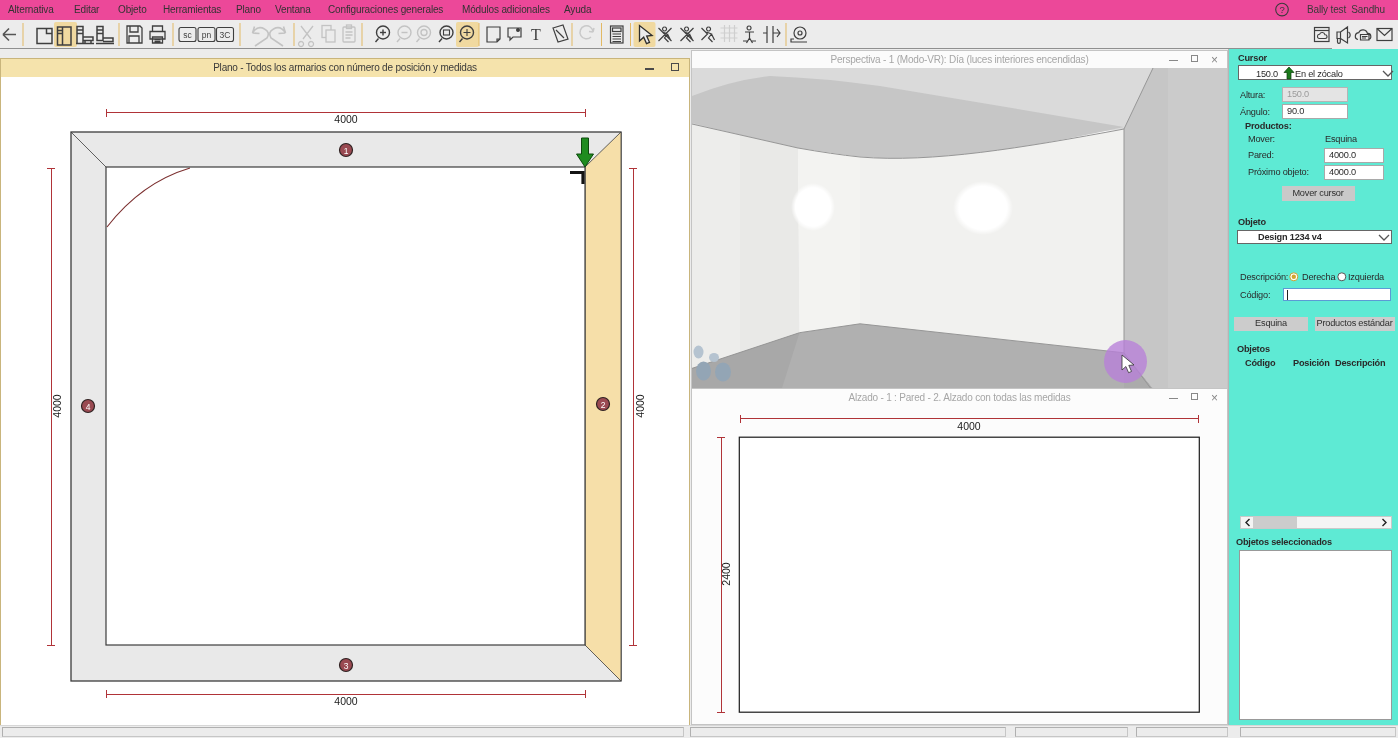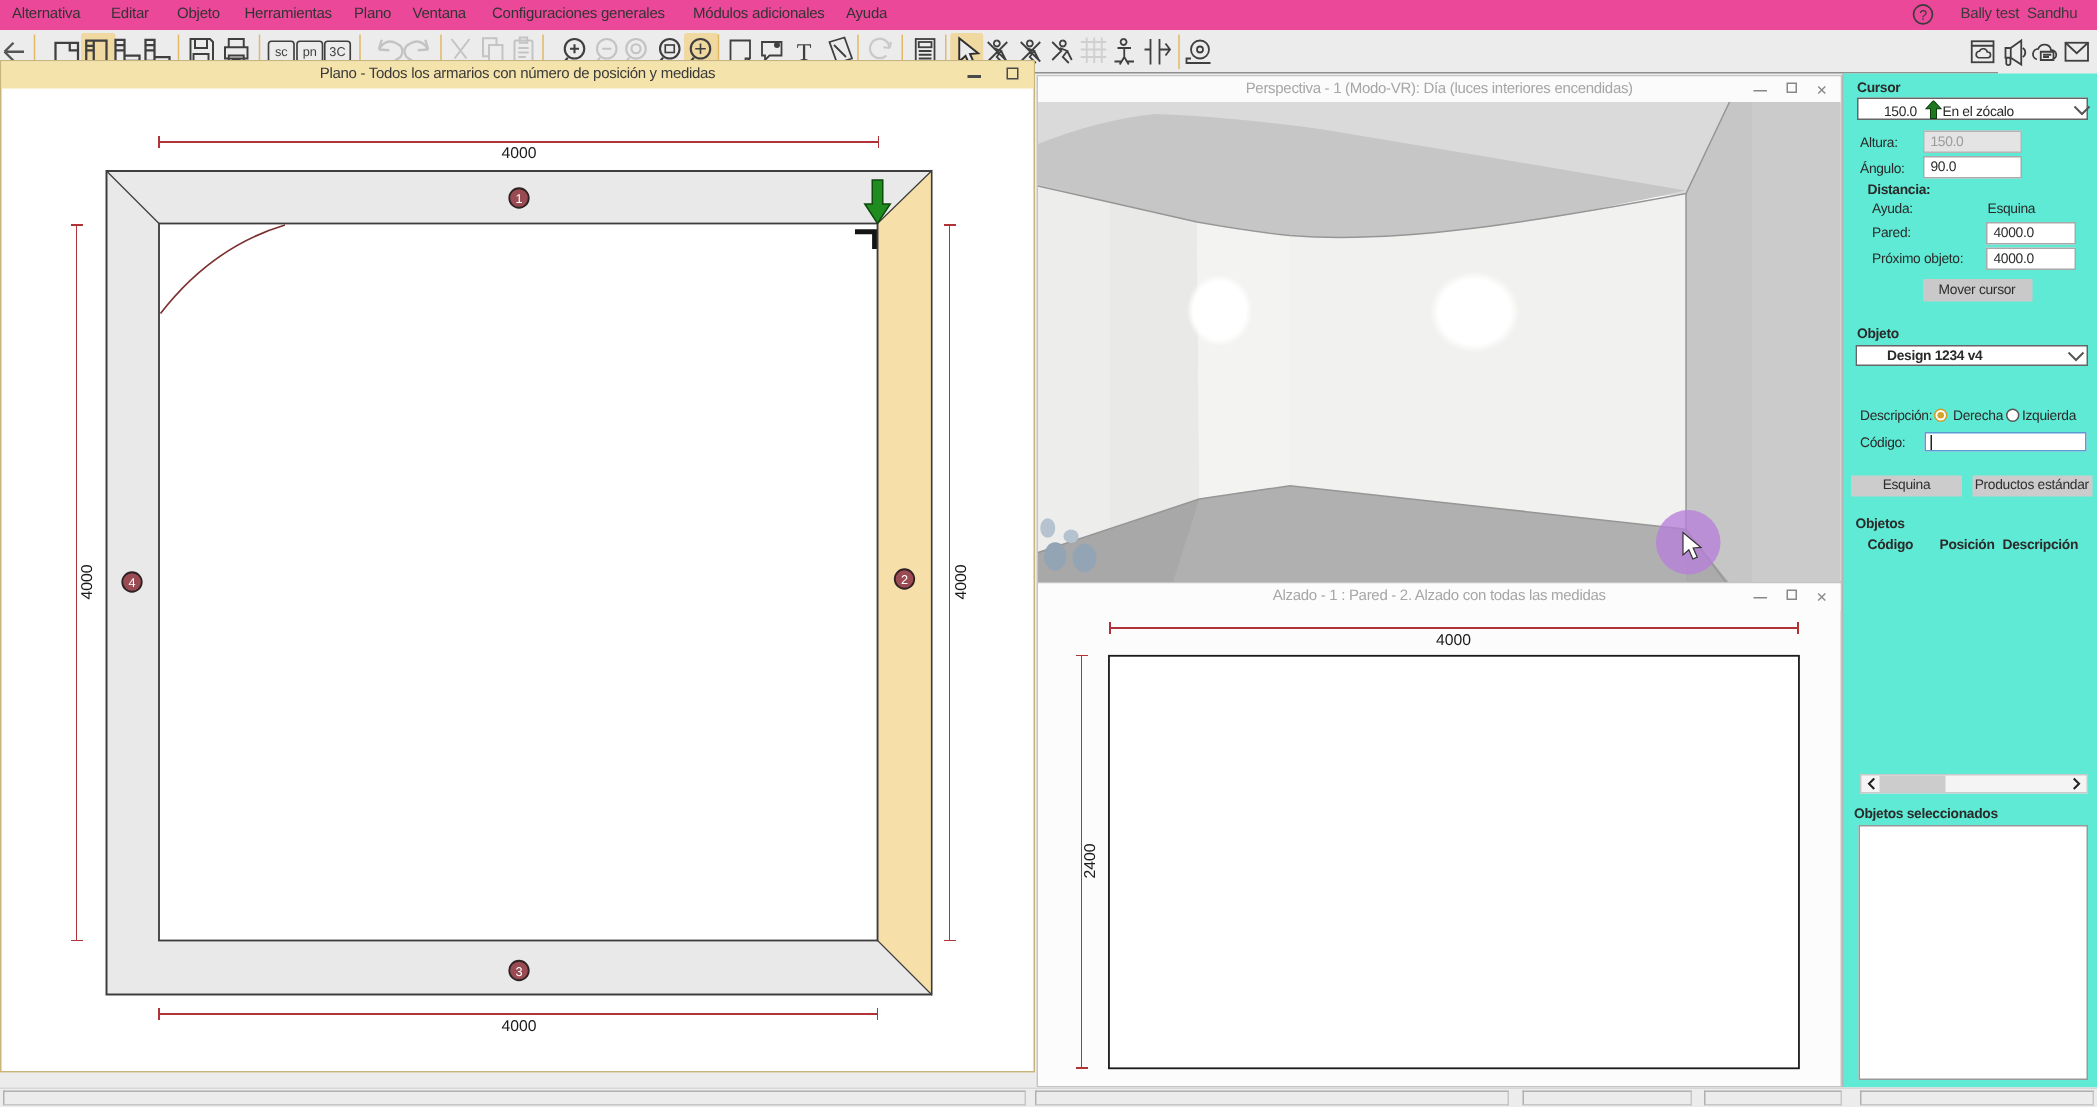--- a/index.html
+++ b/index.html
@@ -8,21 +8,21 @@
 #app { position:relative; width:1398px; height:738px; }
 .menubar { position:absolute; left:0; top:0; width:1398px; height:20px;
   background:#ec4899; font-size:10px; letter-spacing:-0.15px; color:#333; }
 .menubar span.mi { position:absolute; top:4px; }
 .toolbar { position:absolute; left:0; top:20px; width:1332px; height:29px;
   background:#ececec; border-bottom:1px solid #8f8f8f; }
 .win { position:absolute; background:#fff; }
 .titlebar { position:absolute; left:0; top:0; right:0; height:18px;
   font-size:10px; letter-spacing:-0.2px; text-align:center; line-height:18px; }
 
-#plano { left:0; top:40px; width:690px; height:675px; border:1px solid #c9b57c; }
+#plano { left:0; top:58px; width:690px; height:675px; border:1px solid #c9b57c; }
 #plano .titlebar { background:#f5e3ac; color:#3a3a3a; }
 
 #persp { left:691px; top:50px; width:537px; height:338px; border:1px solid #c4c4c4; background:#fbfbfb;}
 #persp .titlebar { background:#fbfbfb; color:#a6a6a6; }
 
 #alzado { left:691px; top:388px; width:537px; height:337px; border:1px solid #c4c4c4; background:#fcfcfc;}
 #alzado .titlebar { background:#fcfcfc; color:#a6a6a6; }
 
 #sidebar { position:absolute; left:1228px; top:49px; width:170px; height:676px;
   background:#5eead4; border-left:1px solid #b5b5b5; font-size:9.2px;
@@ -334,22 +334,22 @@
         </svg>
     <span style="position:absolute; left:56px; top:2px; color:#2a2a2a">En el zócalo</span>
     <svg width="12" height="8" style="left:143px; top:4px">
           <polyline points="1,1 6,6 11,1" fill="none" stroke="#555" stroke-width="1.3"></polyline>
         </svg>
   </div>
   <span class="lbl" style="left:11px; top:41px">Altura:</span>
   <div class="inp" style="left:53px; top:38px; width:66px; height:15px; background:#e4e4e4; color:#9b9b9b; border-color:#b5b5b5">150.0</div>
   <span class="lbl" style="left:11px; top:58px">Ángulo:</span>
   <div class="inp" style="left:53px; top:55px; width:66px; height:15px;">90.0</div>
-  <span class="lbl bold" style="left:16px; top:72px">Distancia:</span>
-  <span class="lbl" style="left:19px; top:85px">Ayuda:</span>
+  <span class="lbl bold" style="left:16px; top:72px">Productos:</span>
+  <span class="lbl" style="left:19px; top:85px">Mover:</span>
   <span class="lbl" style="left:96px; top:85px">Esquina</span>
   <span class="lbl" style="left:19px; top:101px">Pared:</span>
   <div class="inp" style="left:95px; top:98.5px; width:60px; height:15px;">4000.0</div>
   <span class="lbl" style="left:19px; top:118px">Próximo objeto:</span>
   <div class="inp" style="left:95px; top:116px; width:60px; height:15px;">4000.0</div>
   <div class="btn" style="left:52.5px; top:137px; width:73px; height:15px; line-height:15px; background:#c9c9c9">Mover cursor</div>
   <span class="lbl bold" style="left:9px; top:168px">Objeto</span>
   <div class="inp" style="left:8px; top:181px; width:155px; height:14px; border-color:#666; font-weight:bold; padding-left:20px; line-height:13px">Design 1234 v4
     <svg width="12" height="8" style="left:140px; top:3px">
           <polyline points="1,1 6,6 11,1" fill="none" stroke="#555" stroke-width="1.3"></polyline>

